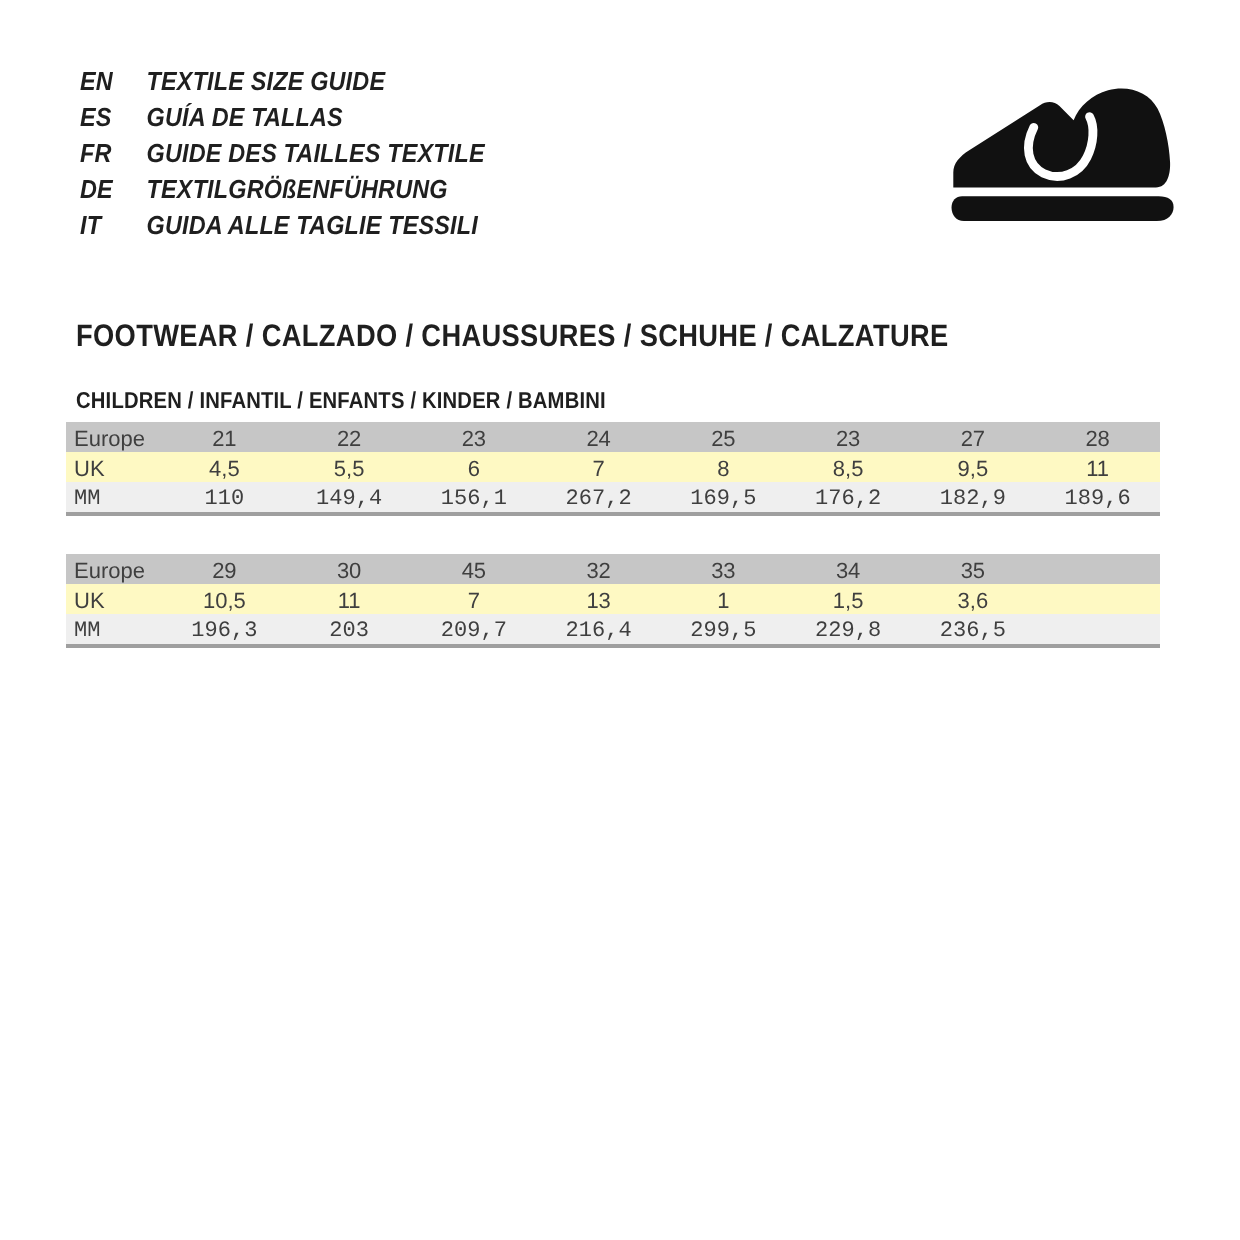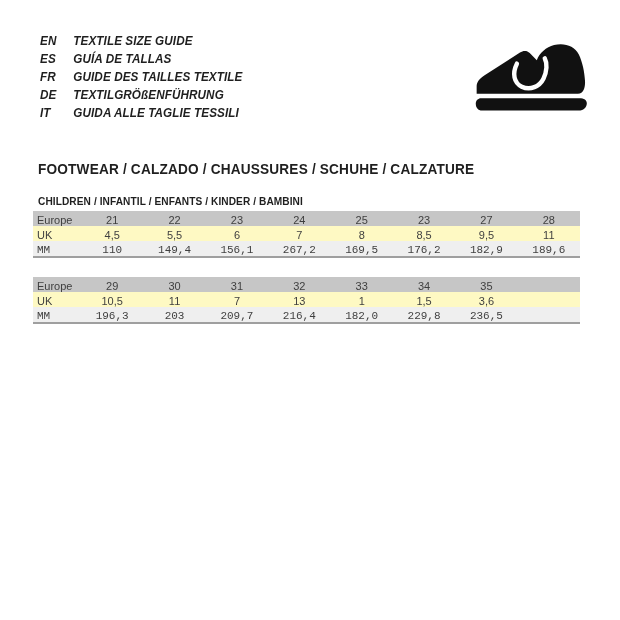--- a/index.html
+++ b/index.html
@@ -183,21 +183,21 @@
           <span class="cell value-cell">176,2</span>
           <span class="cell value-cell">182,9</span>
           <span class="cell value-cell">189,6</span>
         </div>
       </div>
       <div class="size-table">
         <div class="trow trow-0">
           <span class="cell label-cell">Europe</span>
           <span class="cell value-cell">29</span>
           <span class="cell value-cell">30</span>
-          <span class="cell value-cell">31</span>
+          <span class="cell value-cell">45</span>
           <span class="cell value-cell">32</span>
           <span class="cell value-cell">33</span>
           <span class="cell value-cell">34</span>
           <span class="cell value-cell">35</span>
           <span class="cell value-cell"></span>
         </div>
         <div class="trow trow-1">
           <span class="cell label-cell">UK</span>
           <span class="cell value-cell">10,5</span>
           <span class="cell value-cell">11</span>
@@ -207,21 +207,21 @@
           <span class="cell value-cell">1,5</span>
           <span class="cell value-cell">3,6</span>
           <span class="cell value-cell"></span>
         </div>
         <div class="trow trow-2">
           <span class="cell label-cell">MM</span>
           <span class="cell value-cell">196,3</span>
           <span class="cell value-cell">203</span>
           <span class="cell value-cell">209,7</span>
           <span class="cell value-cell">216,4</span>
-          <span class="cell value-cell">182,0</span>
+          <span class="cell value-cell">299,5</span>
           <span class="cell value-cell">229,8</span>
           <span class="cell value-cell">236,5</span>
           <span class="cell value-cell"></span>
         </div>
       </div>
     </div>
 
 </div>
 
 </body></html>

